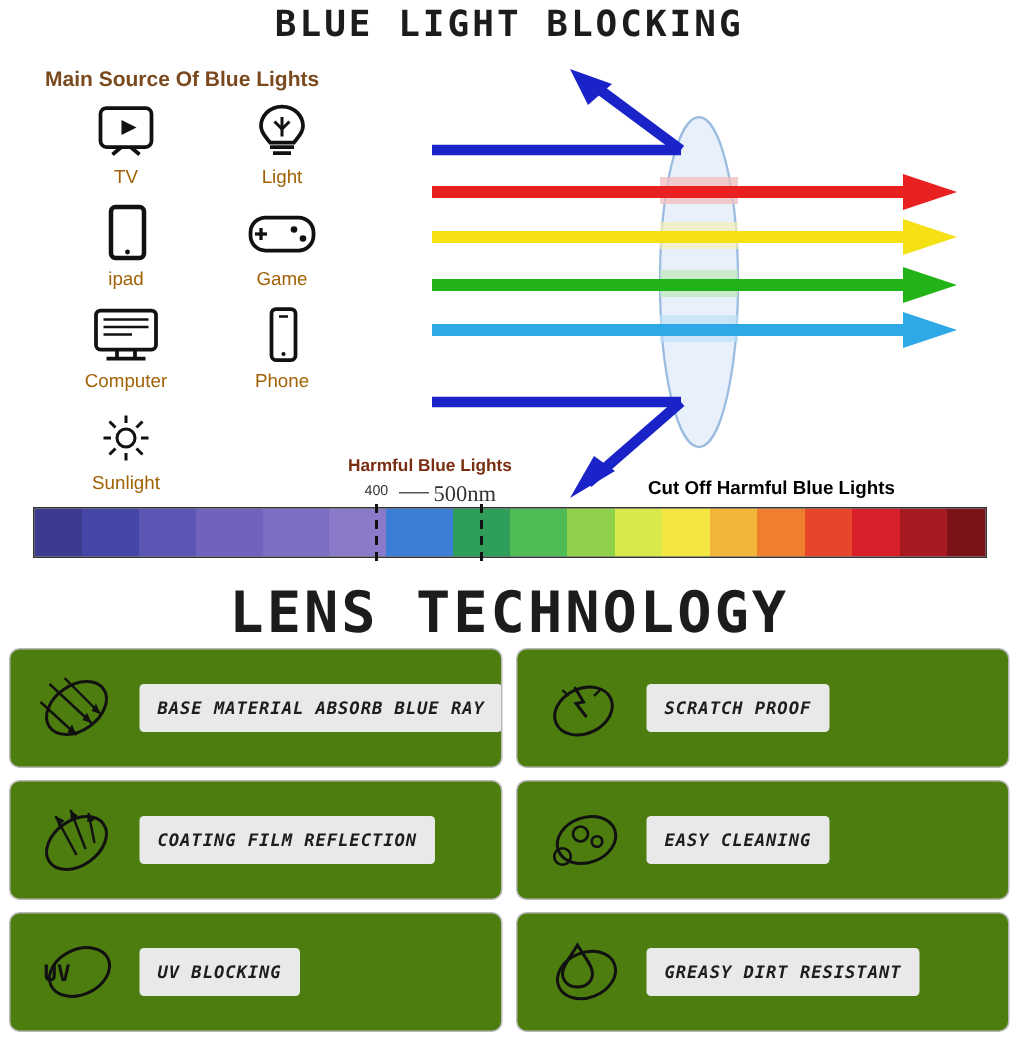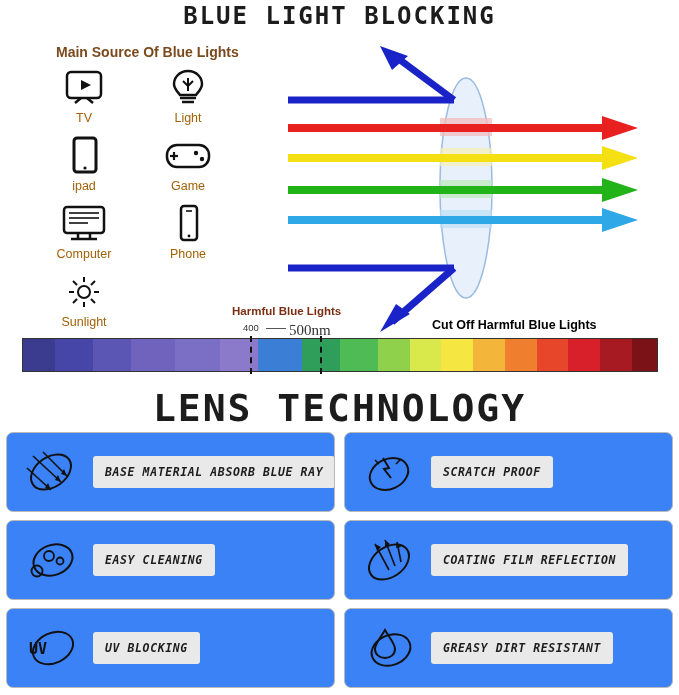--- a/index.html
+++ b/index.html
@@ -34,21 +34,20 @@
     top: 386px;
     font-size: 38px;
   }
 
   .section-heading {
     position: absolute;
     font-family: "Liberation Sans", sans-serif;
     font-weight: bold;
     font-size: 14px;
     color: #7a4a1e;
-    margin-left: 26px;
   }
   #main-source-heading {
     left: 30px;
     top: 44px;
   }
 
   
   #source-grid {
     position: absolute;
     left: 32px;
@@ -180,21 +179,21 @@
     display: grid;
     grid-template-columns: 1fr 1fr;
     grid-template-rows: 80px 80px 80px;
     column-gap: 9px;
     row-gap: 8px;
   }
   .tech-card {
     position: relative;
     border: 1px solid #b9b9b9;
     border-radius: 7px;
-    background: #3b82f6;
+    background: #4d7c0f;
     display: flex;
     align-items: center;
     padding-left: 8px;
     box-sizing: border-box;
     overflow: hidden;
   }
   .tech-icon {
     width: 72px;
     min-width: 72px;
     height: 64px;
@@ -402,47 +401,47 @@
         <line x1="24" y1="22" x2="20" y2="18" stroke="#111" stroke-width="1.6"></line>
         <line x1="41" y1="22" x2="45" y2="18" stroke="#111" stroke-width="1.6"></line>
       </svg>
     </div>
     <div class="tech-label">SCRATCH PROOF</div>
   </div>
 
   <div class="tech-card">
     <div class="tech-icon">
       <svg width="68" height="60" viewBox="0 0 68 60">
-        <ellipse cx="36" cy="30" rx="20" ry="15" fill="none" stroke="#111" stroke-width="2" transform="rotate(-20 36 30)"></ellipse>
-        <circle cx="32" cy="26" r="5" fill="none" stroke="#111" stroke-width="1.8"></circle>
-        <circle cx="43" cy="31" r="3.5" fill="none" stroke="#111" stroke-width="1.8"></circle>
-        <circle cx="20" cy="41" r="5.5" fill="none" stroke="#111" stroke-width="1.8"></circle>
-      </svg>
-    </div>
-    <div class="tech-label">EASY CLEANING</div>
-  </div>
-
-  <div class="tech-card">
-    <div class="tech-icon">
-      <svg width="68" height="60" viewBox="0 0 68 60">
         <ellipse cx="34" cy="32" rx="22" ry="15" fill="none" stroke="#111" stroke-width="2" transform="rotate(-35 34 32)"></ellipse>
         <line x1="34" y1="40" x2="20" y2="14" stroke="#111" stroke-width="1.6"></line>
         <polygon points="20,14 26,17 22,21" fill="#111"></polygon>
         <line x1="40" y1="36" x2="30" y2="10" stroke="#111" stroke-width="1.6"></line>
         <polygon points="30,10 35,14 30,17" fill="#111"></polygon>
         <line x1="46" y1="32" x2="42" y2="12" stroke="#111" stroke-width="1.6"></line>
         <polygon points="42,12 46,17 41,18" fill="#111"></polygon>
       </svg>
     </div>
     <div class="tech-label">COATING FILM REFLECTION</div>
   </div>
 
   <div class="tech-card">
     <div class="tech-icon">
       <svg width="68" height="60" viewBox="0 0 68 60">
+        <ellipse cx="36" cy="30" rx="20" ry="15" fill="none" stroke="#111" stroke-width="2" transform="rotate(-20 36 30)"></ellipse>
+        <circle cx="32" cy="26" r="5" fill="none" stroke="#111" stroke-width="1.8"></circle>
+        <circle cx="43" cy="31" r="3.5" fill="none" stroke="#111" stroke-width="1.8"></circle>
+        <circle cx="20" cy="41" r="5.5" fill="none" stroke="#111" stroke-width="1.8"></circle>
+      </svg>
+    </div>
+    <div class="tech-label">EASY CLEANING</div>
+  </div>
+
+  <div class="tech-card">
+    <div class="tech-icon">
+      <svg width="68" height="60" viewBox="0 0 68 60">
         <ellipse cx="36" cy="30" rx="21" ry="15" fill="none" stroke="#111" stroke-width="2" transform="rotate(-25 36 30)"></ellipse>
         <text x="12" y="36" font-family="DejaVu Sans Mono, monospace" font-size="15" font-weight="bold" fill="#111">UV</text>
       </svg>
     </div>
     <div class="tech-label">UV BLOCKING</div>
   </div>
 
   <div class="tech-card">
     <div class="tech-icon">
       <svg width="68" height="60" viewBox="0 0 68 60">

